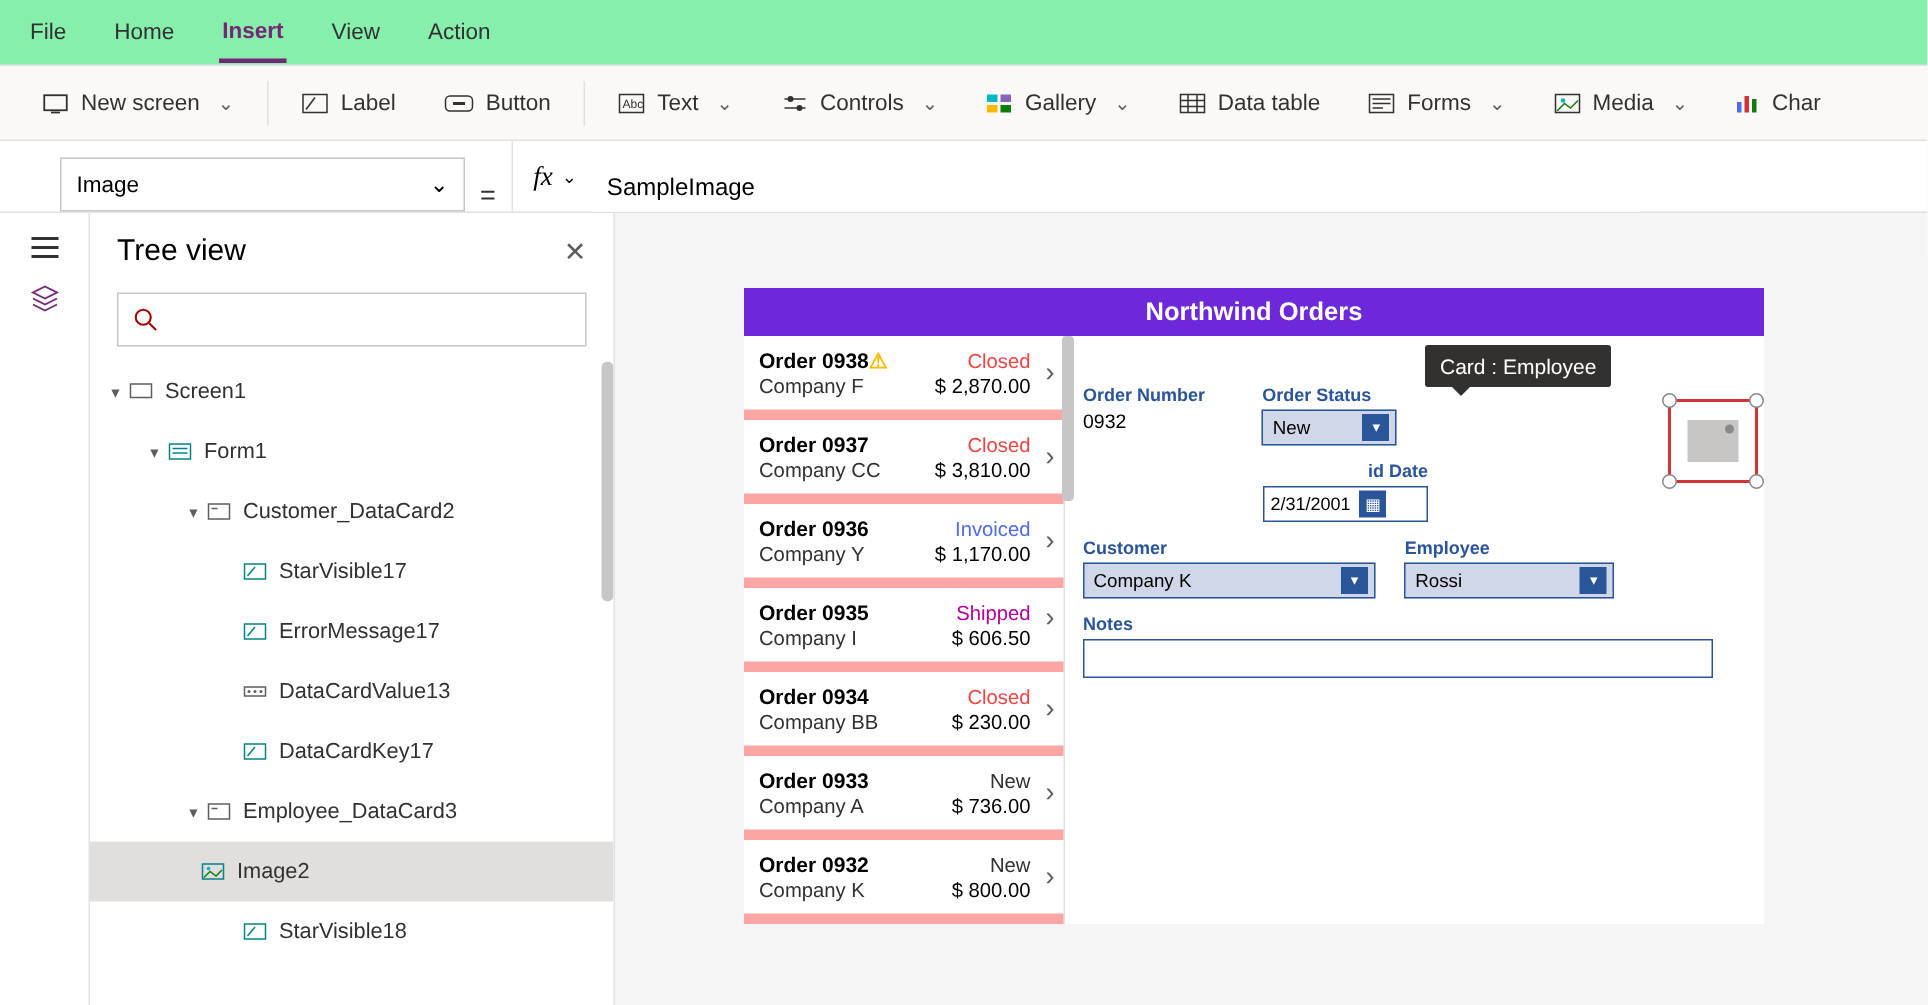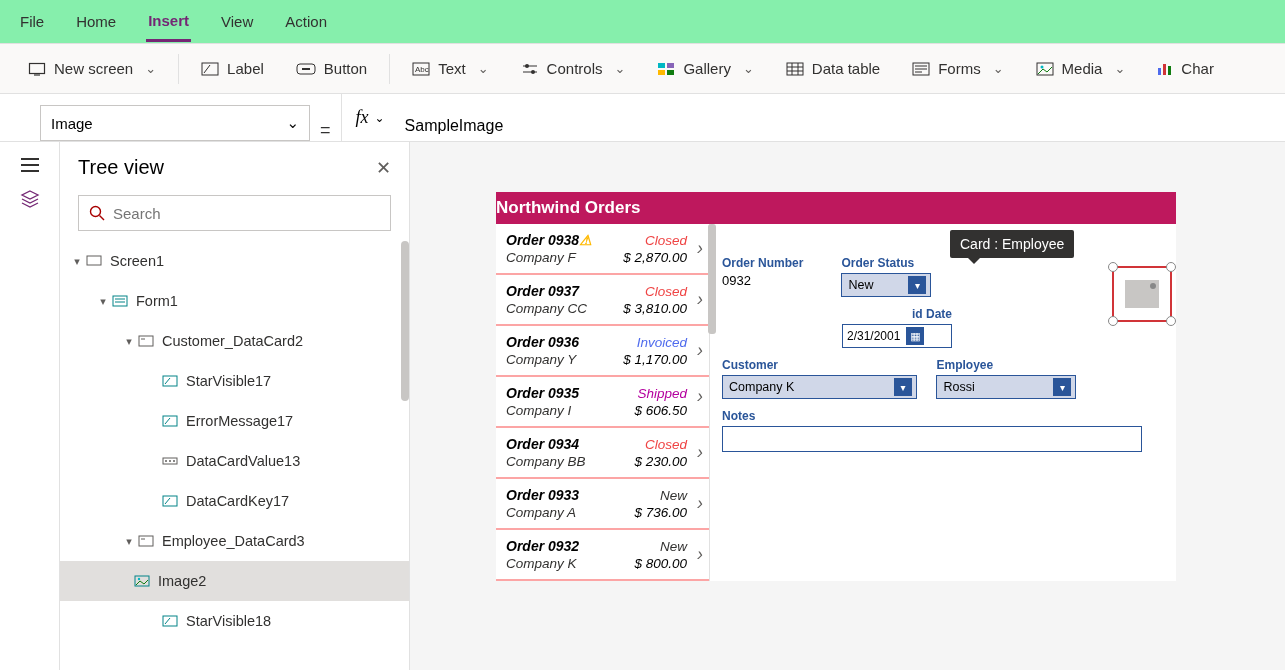--- a/index.html
+++ b/index.html
@@ -46,26 +46,26 @@
 .tree { flex: 1; overflow-y: auto; font-size: 14.5px; color: #323130; position: relative; }
 .tree .node { display: flex; align-items: center; height: 40px; cursor: pointer; padding-right: 8px; }
 .tree .node.selected { background: #e1dfdd; }
 .tree .caret { width: 14px; text-align: center; font-size: 11px; color: #605e5c; }
 .tree .nicon { width: 20px; margin-right: 6px; display: inline-flex; align-items: center; justify-content: center; }
 .tree-scrollbar { position: absolute; right: 0; top: 0; width: 8px; height: 160px; background: #c8c6c4; border-radius: 4px; }
 
 
 .canvas { flex: 1; background: #f5f5f5; position: relative; overflow: hidden; }
 .appframe { position: absolute; left: 86px; top: 50px; width: 680px; background: #fff; }
-.apptitle { background: #be185d; color: #fff; text-align: left; font-weight: 600; padding: 6px 0; font-size: 17px; }
+.apptitle { background: #6d28d9; color: #fff; text-align: center; font-weight: 600; padding: 6px 0; font-size: 17px; }
 .appbody { display: flex; }
 
 
 .orderlist { width: 214px; border-right: 1px solid #e1e1e1; }
-.orow { border-bottom: 2px solid #fca5a5; padding: 8px 6px 8px 10px; display: flex; align-items: center; justify-content: space-between; font-style: italic; }
+.orow { border-bottom: 7px solid #fca5a5; padding: 8px 6px 8px 10px; display: flex; align-items: center; justify-content: space-between; }
 .orow .oleft { display: flex; flex-direction: column; gap: 2px; }
 .orow .oname { font-weight: 600; font-size: 14px; }
 .orow .ocomp { font-size: 13.5px; color: #323130; }
 .orow .oright { display: flex; flex-direction: column; align-items: flex-end; gap: 2px; font-size: 13.5px; }
 .orow .chevr { color: #605e5c; font-size: 18px; margin-left: 4px; }
 .st-Closed { color: #ef4444; }
 .st-Invoiced { color: #4f6bed; }
 .st-Shipped { color: #b4009e; }
 .st-New { color: #323130; }
 .warnicon { color: #ffb900; }
@@ -252,21 +252,20 @@
       <h2>Tree view</h2>
       <span class="closeX">✕</span>
     </div>
     <div class="searchbox">
       <span class="sicon">
         <svg width="16" height="16">
             <circle cx="6.5" cy="6.5" r="5" fill="none" stroke="#a80000" stroke-width="1.4"></circle>
             <line x1="10.5" y1="10.5" x2="15" y2="15" stroke="#a80000" stroke-width="1.4"></line>
           </svg>
       </span>
-      <input placeholder="Search" style="">
     </div>
     <div class="tree">
       <div class="tree-scrollbar"></div>
 
       <div class="node" style="padding-left:10px">
         <span class="caret">▾</span>
         <span class="nicon">
             <svg width="16" height="12">
               <rect x="1" y="1" width="14" height="9" fill="none" stroke="#605e5c"></rect>
             </svg>

